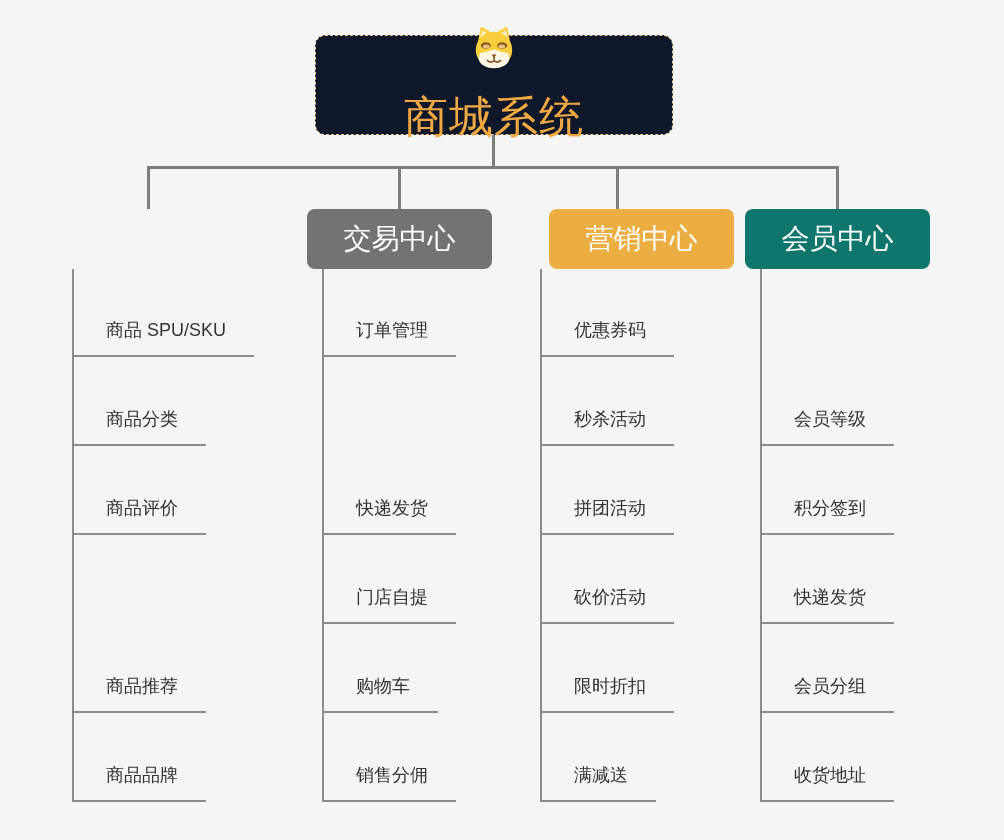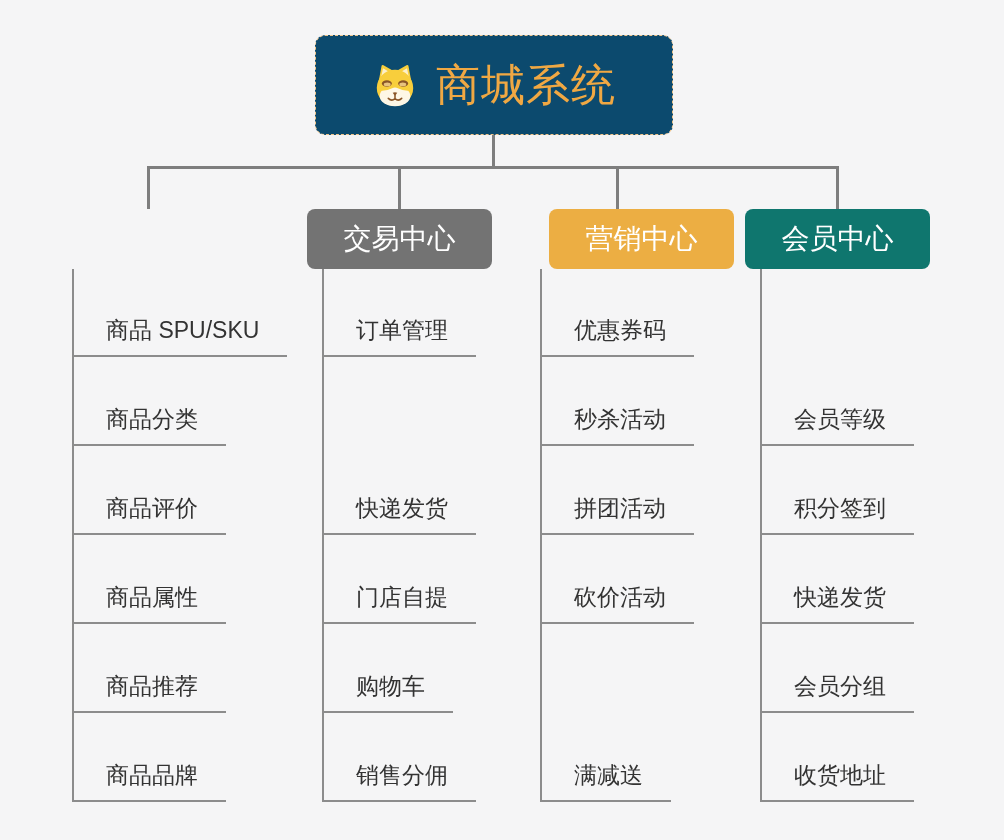--- a/index.html
+++ b/index.html
@@ -13,25 +13,25 @@
     background:var(--background,#f5f5f6);
     overflow:hidden;
   }
   
   .conn{position:absolute;background:var(--connector,#7e7e7e);}
   .conn.v{width:3px;}
   .conn.h{height:3px;}
   
   .root-node{
     position:absolute;left:315px;top:35px;width:358px;height:100px;
-    background:#0c4a6e;
+    background:#0f172a;
     border:1px dashed var(--root_border,#f2c68c);
     border-radius:10px;
     box-sizing:border-box;
-    display:flex;align-items:center;justify-content:center;gap:18px;
+    display:flex;align-items:center;justify-content:center;gap:18px;flex-direction:column;
   }
   .root-title{
     font-size:44px;
     letter-spacing:1px;
     white-space:nowrap;
   }
   .dog-icon{width:46px;height:46px;flex:0 0 auto;}
   
   .branch-box{
     position:absolute;top:209px;width:185px;height:60px;
@@ -43,21 +43,21 @@
   }
   
   .vline{
     position:absolute;top:269px;width:2px;height:532px;
     background:var(--underline,#8c8c8c);
   }
   
   .item{
     position:absolute;
     display:inline-block;
-    font-size:23px;
+    font-size:18px;
     line-height:31px;
     color:var(--item_text,#333333);
     padding:0 28px 9px 34px;
     border-bottom:2px solid var(--underline,#8c8c8c);
     white-space:nowrap;
   }
 </style>
 </head>
 <body>
 
@@ -91,38 +91,38 @@
       <path d="M21.6,32.2 Q24,30.8 26.4,32.2 Q24.6,35 24,35 Q23.4,35 21.6,32.2 Z" fill="#8A5527"></path>
       <path d="M24,34.5 L24,38.2 M17,38 Q20.5,41.5 24,38.2 Q27.5,41.5 31,38" stroke="#8A5527" stroke-width="1.6" fill="none" stroke-linecap="round"></path>
     </svg>
     <span class="root-title" style="color: rgb(240, 168, 67);">商城系统</span>
   </div>
 
   <div class="vline" style="left:72px"></div>
   <div class="item" style="left:72px;top:315px">商品 SPU/SKU</div>
   <div class="item" style="left:72px;top:404px">商品分类</div>
   <div class="item" style="left:72px;top:493px">商品评价</div>
-  <div class="item" style="left:72px;top:582px">商品属性</div>
   <div class="item" style="left:72px;top:671px">商品推荐</div>
   <div class="item" style="left:72px;top:760px">商品品牌</div>
 
   <div class="branch-box" style="left: 307px; background-color: #737373;">交易中心</div>
   <div class="vline" style="left:322px"></div>
   <div class="item" style="left:322px;top:315px">订单管理</div>
   <div class="item" style="left:322px;top:493px">快递发货</div>
   <div class="item" style="left:322px;top:582px">门店自提</div>
   <div class="item" style="left:322px;top:671px">购物车</div>
   <div class="item" style="left:322px;top:760px">销售分佣</div>
 
   <div class="branch-box" style="left: 525px; background-color: rgb(236, 174, 67); margin-left: 24px;">营销中心</div>
   <div class="vline" style="left:540px"></div>
   <div class="item" style="left:540px;top:315px">优惠券码</div>
   <div class="item" style="left:540px;top:404px">秒杀活动</div>
   <div class="item" style="left:540px;top:493px">拼团活动</div>
   <div class="item" style="left:540px;top:582px">砍价活动</div>
+  <div class="item" style="left:540px;top:671px">限时折扣</div>
   <div class="item" style="left:540px;top:760px">满减送</div>
 
   <div class="branch-box" style="left: 745px; background-color: #0f766e;">会员中心</div>
   <div class="vline" style="left:760px"></div>
   <div class="item" style="left:760px;top:404px">会员等级</div>
   <div class="item" style="left:760px;top:493px">积分签到</div>
   <div class="item" style="left:760px;top:582px">快递发货</div>
   <div class="item" style="left:760px;top:671px">会员分组</div>
   <div class="item" style="left:760px;top:760px">收货地址</div>
 

